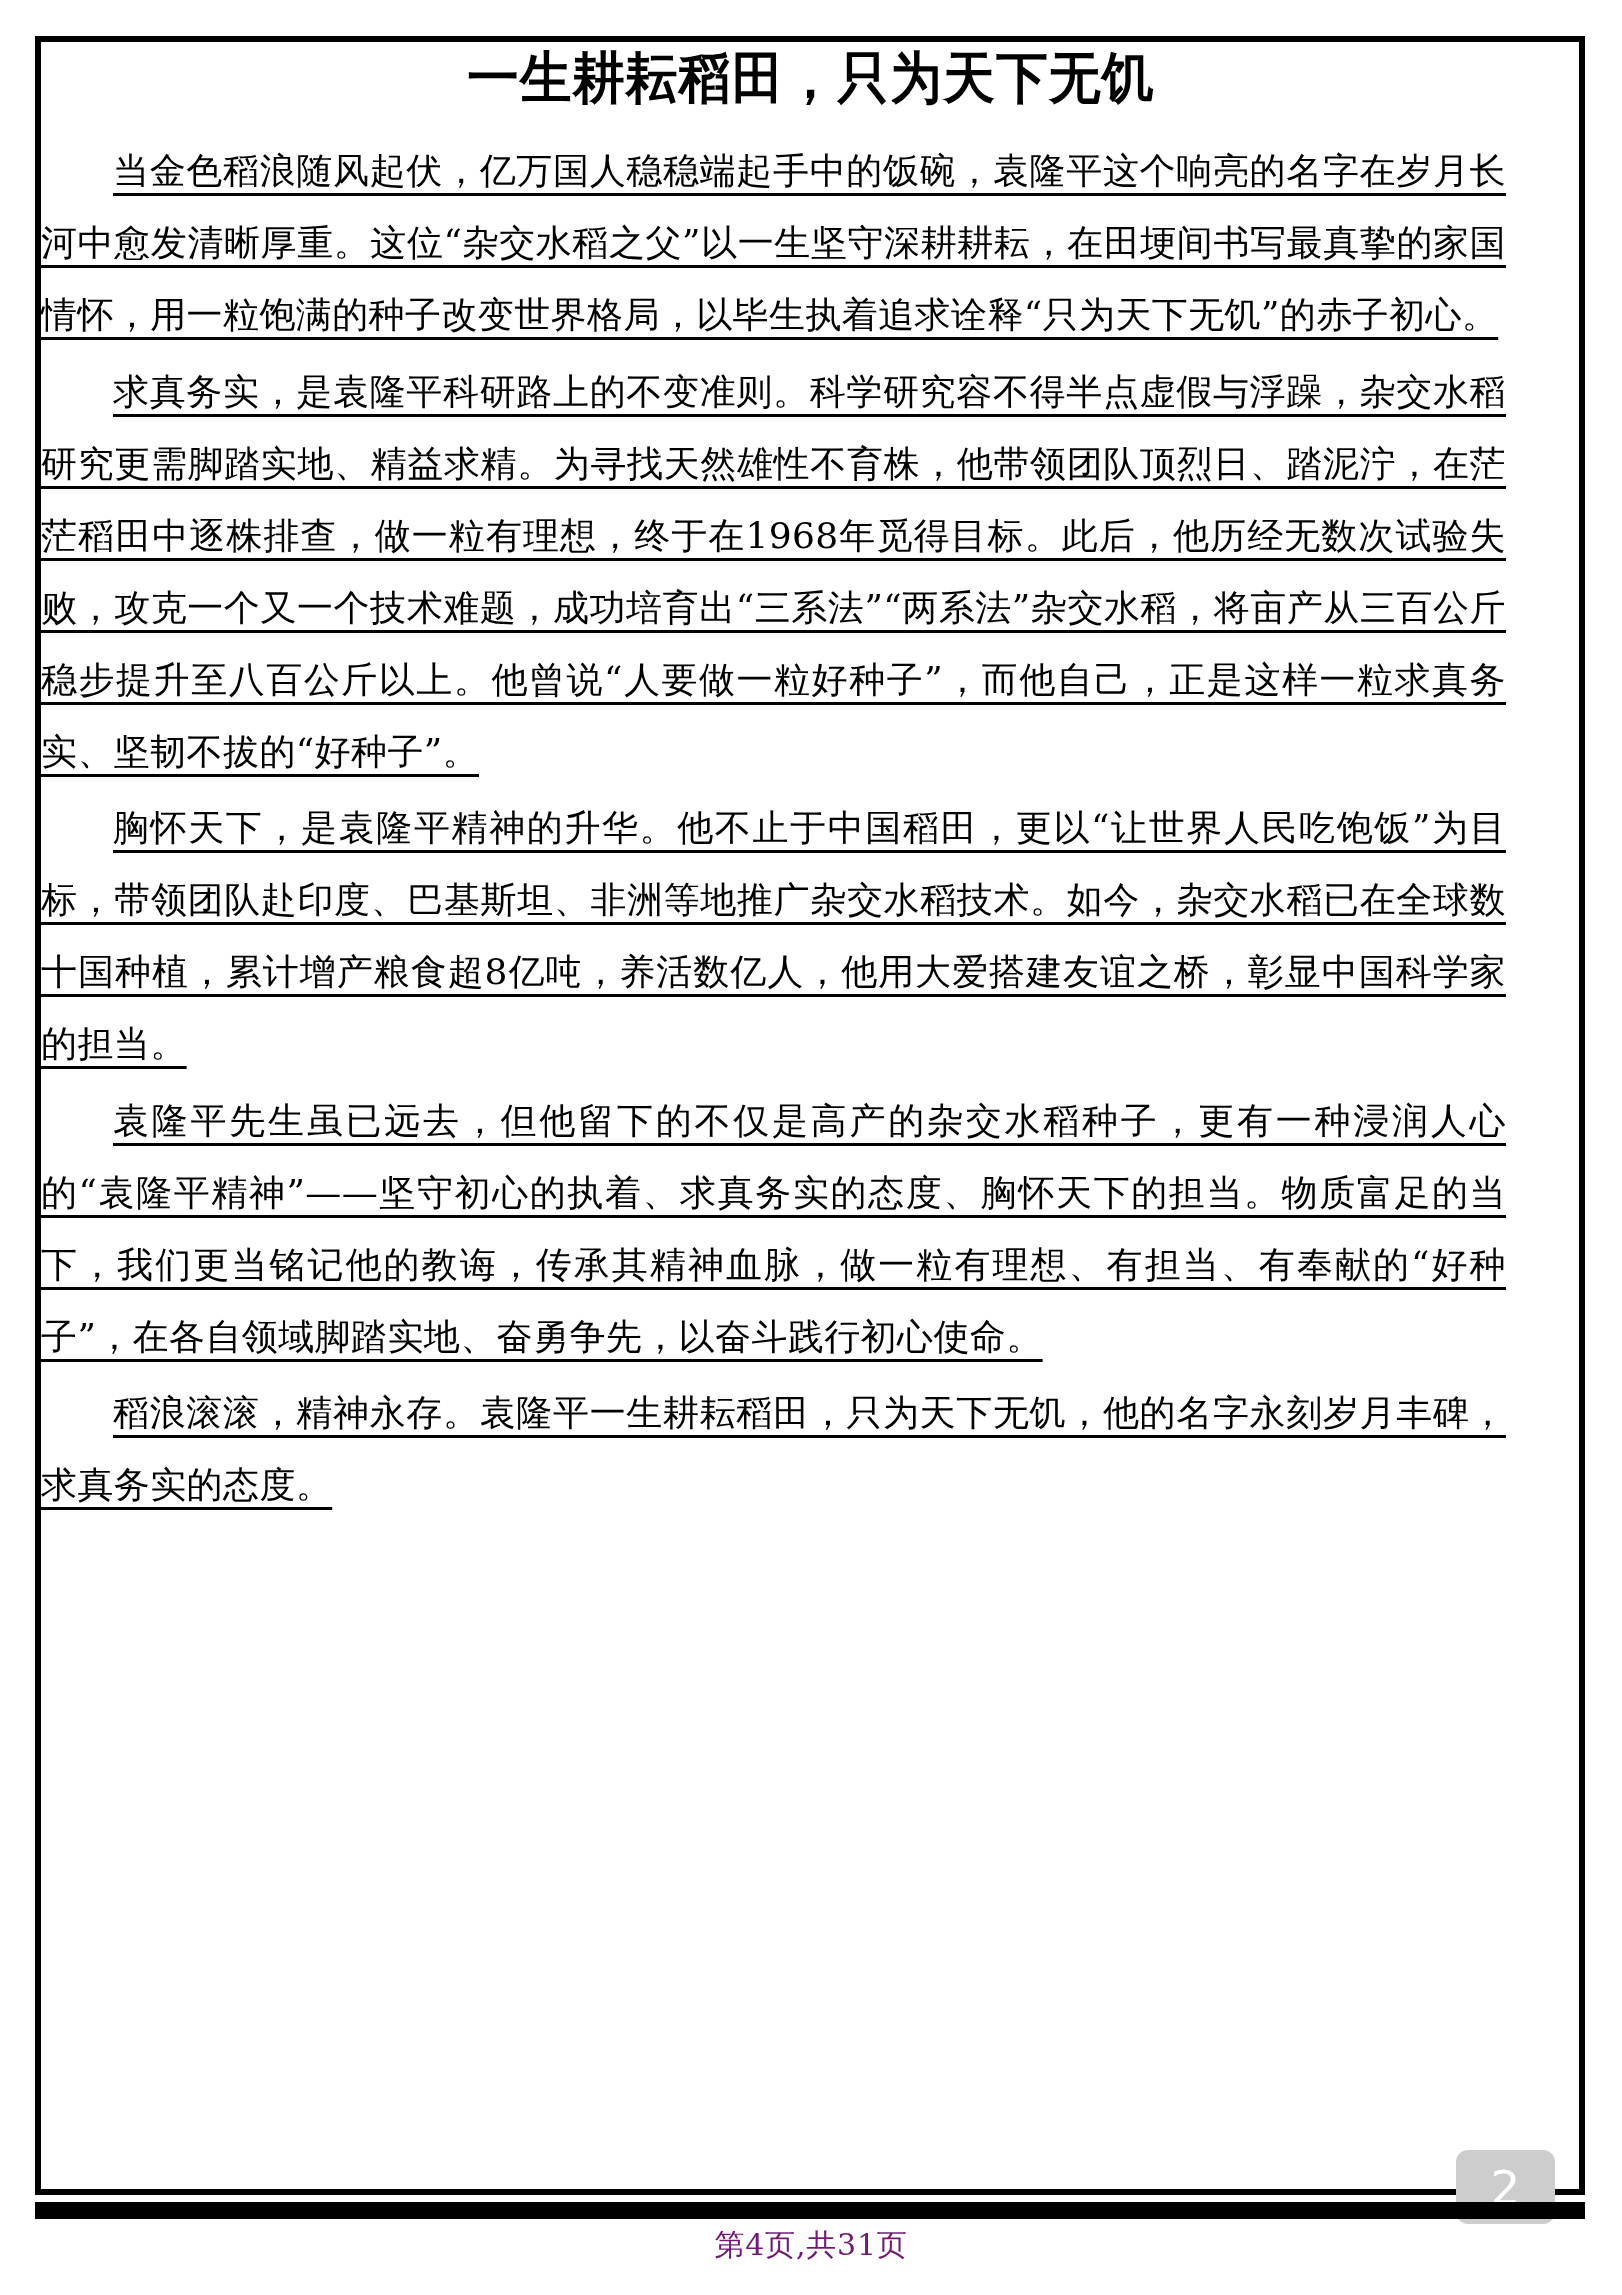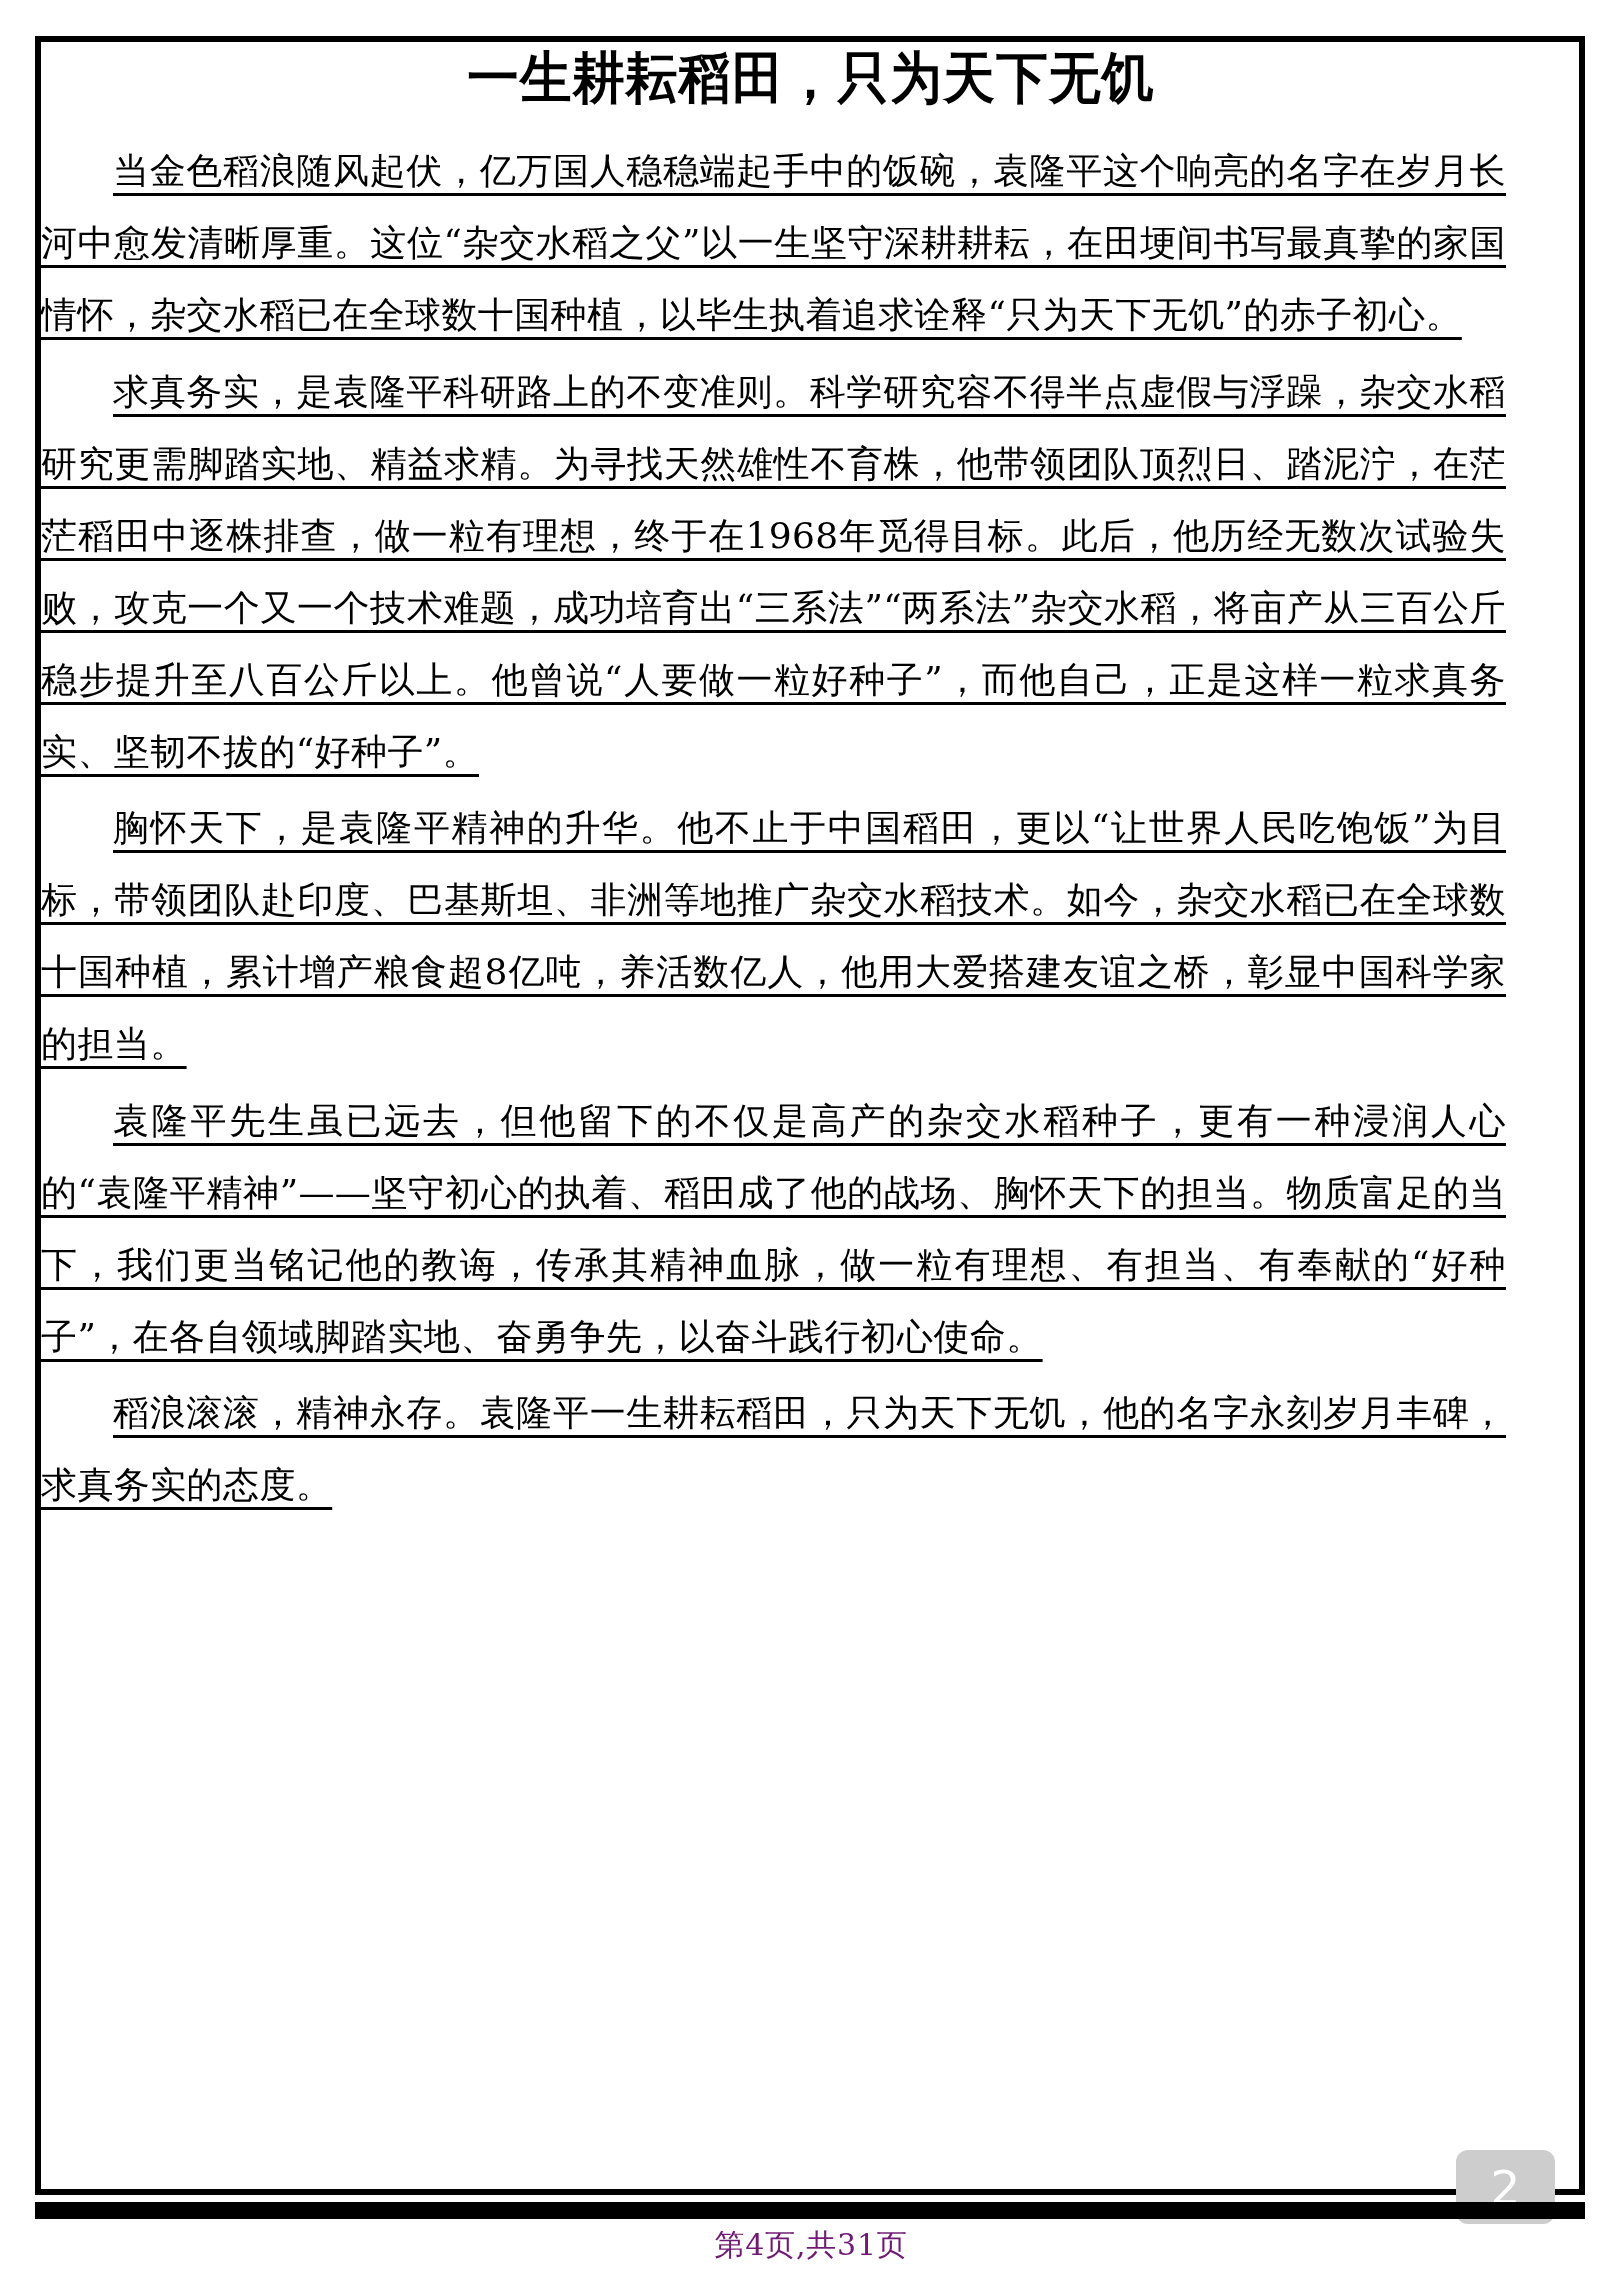--- a/index.html
+++ b/index.html
@@ -98,24 +98,24 @@
 </head>
 <body>
 
 <div class="page">
 
   <div class="frame"></div>
 
   <div class="doc-title">一生耕耘稻田，只为天下无饥</div>
 
   <div class="body-area">
-    <p class="para">当金色稻浪随风起伏，亿万国人稳稳端起手中的饭碗，袁隆平这个响亮的名字在岁月长河中愈发清晰厚重。这位“杂交水稻之父”以一生坚守深耕耕耘，在田埂间书写最真挚的家国情怀，杂交水稻已在全球数十国种植，以毕生执着追求诠释“只为天下无饥”的赤子初心。</p>
+    <p class="para">当金色稻浪随风起伏，亿万国人稳稳端起手中的饭碗，袁隆平这个响亮的名字在岁月长河中愈发清晰厚重。这位“杂交水稻之父”以一生坚守深耕耕耘，在田埂间书写最真挚的家国情怀，用一粒饱满的种子改变世界格局，以毕生执着追求诠释“只为天下无饥”的赤子初心。</p>
     <p class="para">求真务实，是袁隆平科研路上的不变准则。科学研究容不得半点虚假与浮躁，杂交水稻研究更需脚踏实地、精益求精。为寻找天然雄性不育株，他带领团队顶烈日、踏泥泞，在茫茫稻田中逐株排查，做一粒有理想，终于在1968年觅得目标。此后，他历经无数次试验失败，攻克一个又一个技术难题，成功培育出“三系法”“两系法”杂交水稻，将亩产从三百公斤稳步提升至八百公斤以上。他曾说“人要做一粒好种子”，而他自己，正是这样一粒求真务实、坚韧不拔的“好种子”。</p>
     <p class="para">胸怀天下，是袁隆平精神的升华。他不止于中国稻田，更以“让世界人民吃饱饭”为目标，带领团队赴印度、巴基斯坦、非洲等地推广杂交水稻技术。如今，杂交水稻已在全球数十国种植，累计增产粮食超8亿吨，养活数亿人，他用大爱搭建友谊之桥，彰显中国科学家的担当。</p>
-    <p class="para">袁隆平先生虽已远去，但他留下的不仅是高产的杂交水稻种子，更有一种浸润人心的“袁隆平精神”——坚守初心的执着、稻田成了他的战场、胸怀天下的担当。物质富足的当下，我们更当铭记他的教诲，传承其精神血脉，做一粒有理想、有担当、有奉献的“好种子”，在各自领域脚踏实地、奋勇争先，以奋斗践行初心使命。</p>
+    <p class="para">袁隆平先生虽已远去，但他留下的不仅是高产的杂交水稻种子，更有一种浸润人心的“袁隆平精神”——坚守初心的执着、求真务实的态度、胸怀天下的担当。物质富足的当下，我们更当铭记他的教诲，传承其精神血脉，做一粒有理想、有担当、有奉献的“好种子”，在各自领域脚踏实地、奋勇争先，以奋斗践行初心使命。</p>
     <p class="para">稻浪滚滚，精神永存。袁隆平一生耕耘稻田，只为天下无饥，他的名字永刻岁月丰碑，求真务实的态度。</p>
   </div>
 
   <div class="page-badge">2</div>
 
   <div class="footer-rule"></div>
 
   <div class="footer-text">第4页,共31页</div>
 
 </div>

